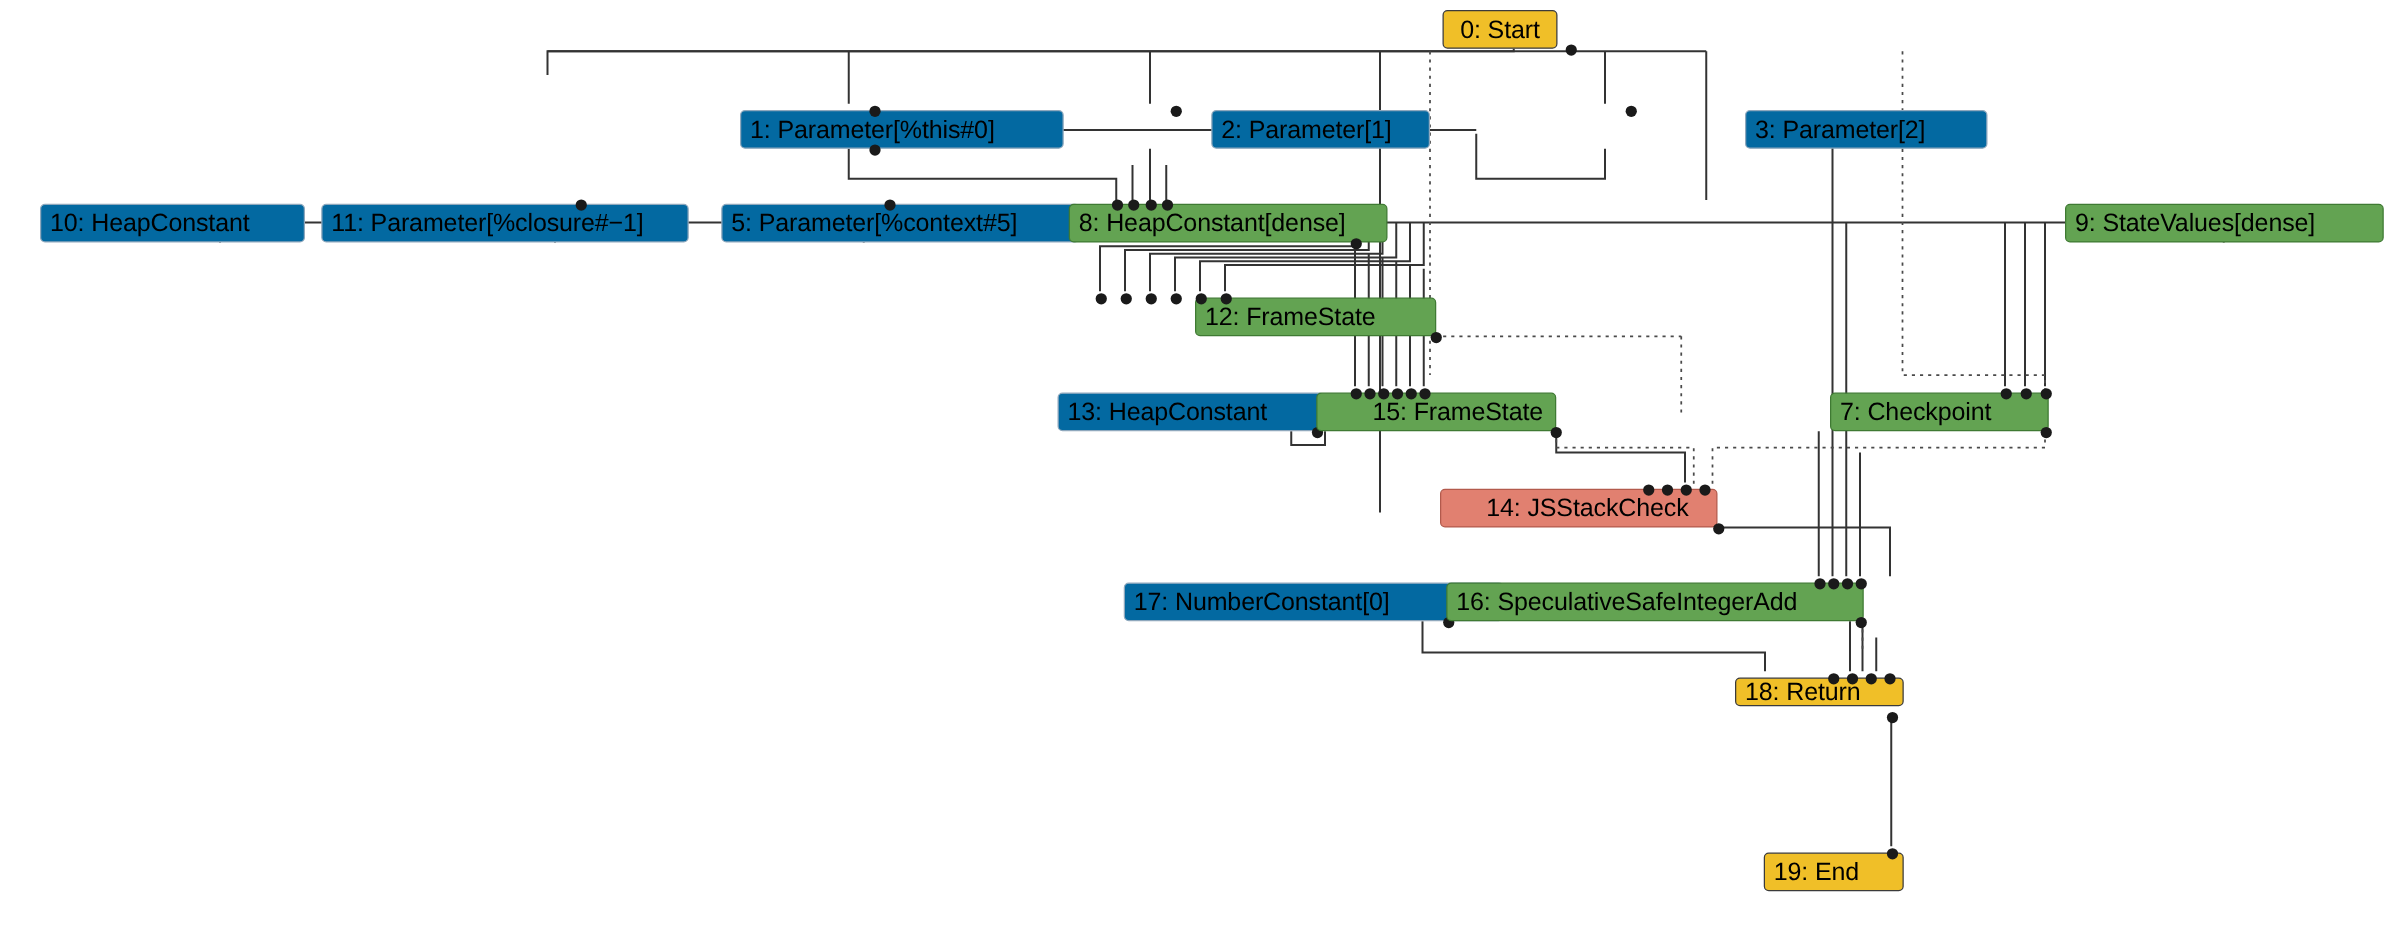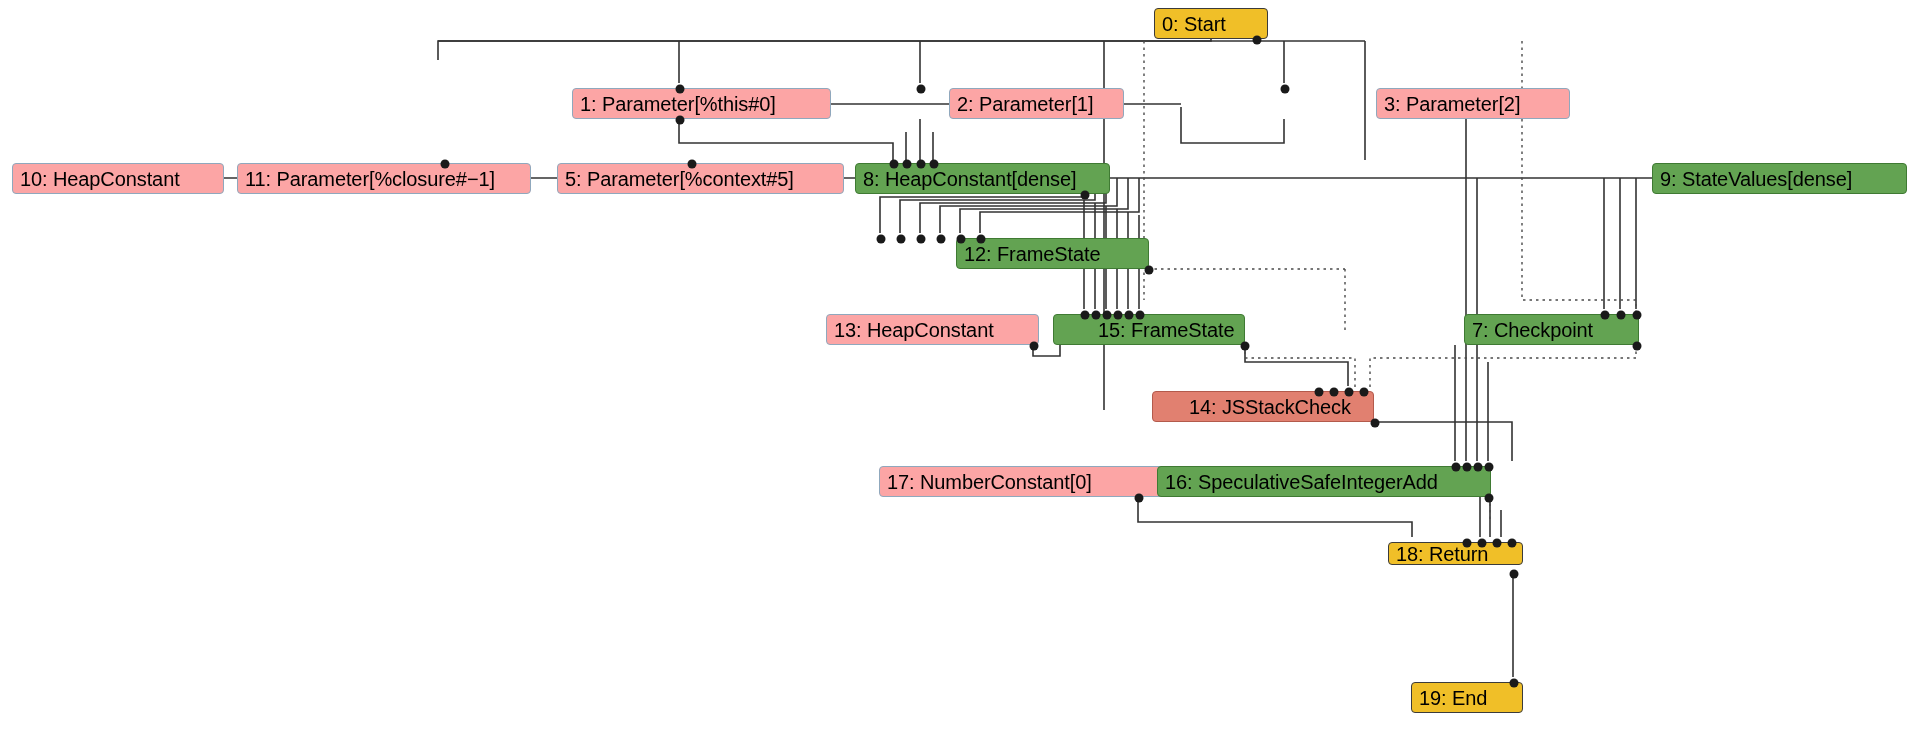--- a/index.html
+++ b/index.html
@@ -36,21 +36,21 @@
     font-size: 20px;
     line-height: 1;
     color: #000000;
     white-space: nowrap;
     letter-spacing: -0.1px;
   }
   .gnode .nlabel {
     pointer-events: none;
   }
   .k-control { background: #f0bf28; border-color: #3b3b3b; }
-  .k-value   { background: #fca5a5; border-color: #8fa8bd; }
+  .k-value   { background: #0369a1; border-color: #8fa8bd; margin-left: 20px; }
   .k-effect  { background: #63a352; border-color: #3f7a33; }
   .k-check   { background: #e18070; border-color: #b35a4c; }
   .port {
     position: absolute;
     width: 9px;
     height: 9px;
     border-radius: 50%;
     background: #1a1a1a;
     transform: translate(-50%, -50%);
   }
@@ -125,21 +125,21 @@
       <path d="M1144,240 L1144,300"></path>
       <path d="M1148,269 L1345,269"></path>
       <path d="M1345,269 L1345,330"></path>
       <path d="M1245,345 L1245,358 L1355,358 L1355,388"></path>
       <path d="M1636,345 L1636,358 L1370,358 L1370,388"></path>
       <path d="M1522,41 L1522,300 L1636,300 L1636,345"></path>
       <path d="M1490,497 L1490,520"></path>
     </g>
   </svg>
 
-  <div class="gnode k-control" style="left:1154px; top:8px; width:114px; height:31px;">
+  <div class="gnode k-control" style="left:1154px; top:8px; width:92px; height:31px;justify-content:center;">
     <span class="nlabel">0: Start</span>
     <span class="port" style="left:102px; top:31px;"></span>
   </div>
 
   <div class="gnode k-value" style="left:572px; top:88px; width:259px; height:31px;">
     <span class="nlabel">1: Parameter[%this#0]</span>
     <span class="port" style="left:107px; top:0px;"></span>
     <span class="port" style="left:107px; top:31px;"></span>
   </div>
 

